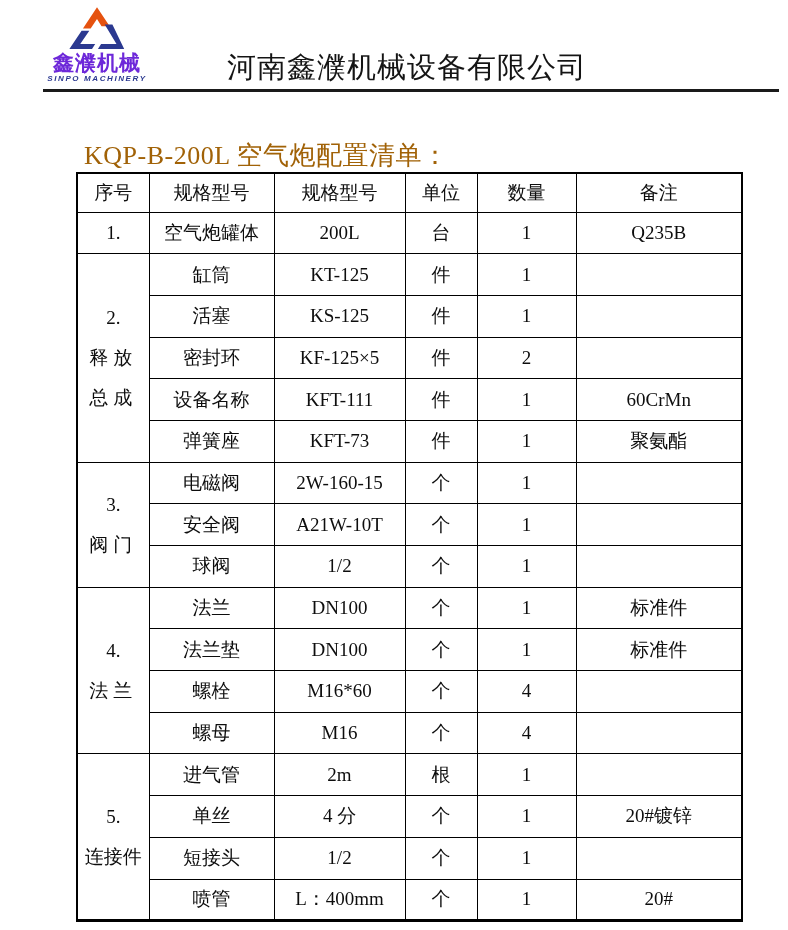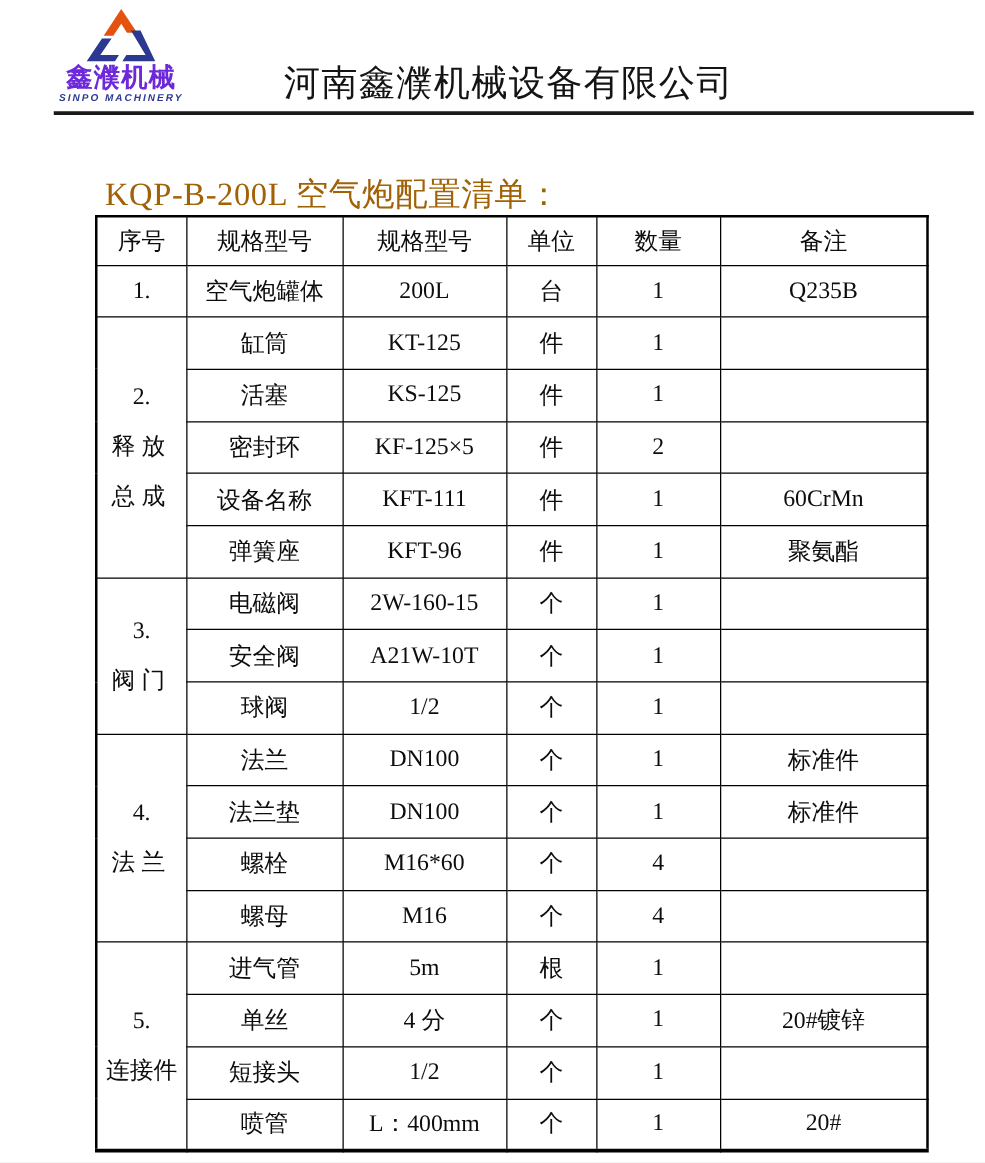--- a/index.html
+++ b/index.html
@@ -182,21 +182,21 @@
         </tr>
         <tr>
           <td>设备名称</td>
           <td>KFT-111</td>
           <td>件</td>
           <td>1</td>
           <td>60CrMn</td>
         </tr>
         <tr>
           <td>弹簧座</td>
-          <td>KFT-96</td>
+          <td>KFT-73</td>
           <td>件</td>
           <td>1</td>
           <td>聚氨酯</td>
         </tr>
 
         <tr>
           <td rowspan="3">
             <div class="lbl">3.</div>
             <div class="lbl sp">阀门</div>
           </td>
@@ -253,21 +253,21 @@
           <td>4</td>
           <td></td>
         </tr>
 
         <tr>
           <td rowspan="4">
             <div class="lbl">5.</div>
             <div class="lbl">连接件</div>
           </td>
           <td>进气管</td>
-          <td>5m</td>
+          <td>2m</td>
           <td>根</td>
           <td>1</td>
           <td></td>
         </tr>
         <tr>
           <td>单丝</td>
           <td>4 分</td>
           <td>个</td>
           <td>1</td>
           <td>20#镀锌</td>

